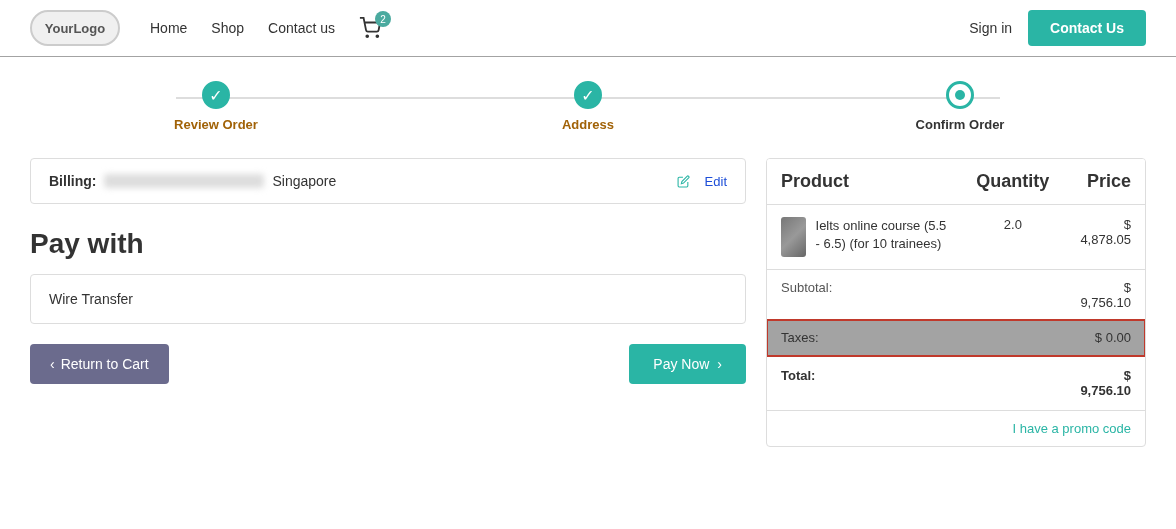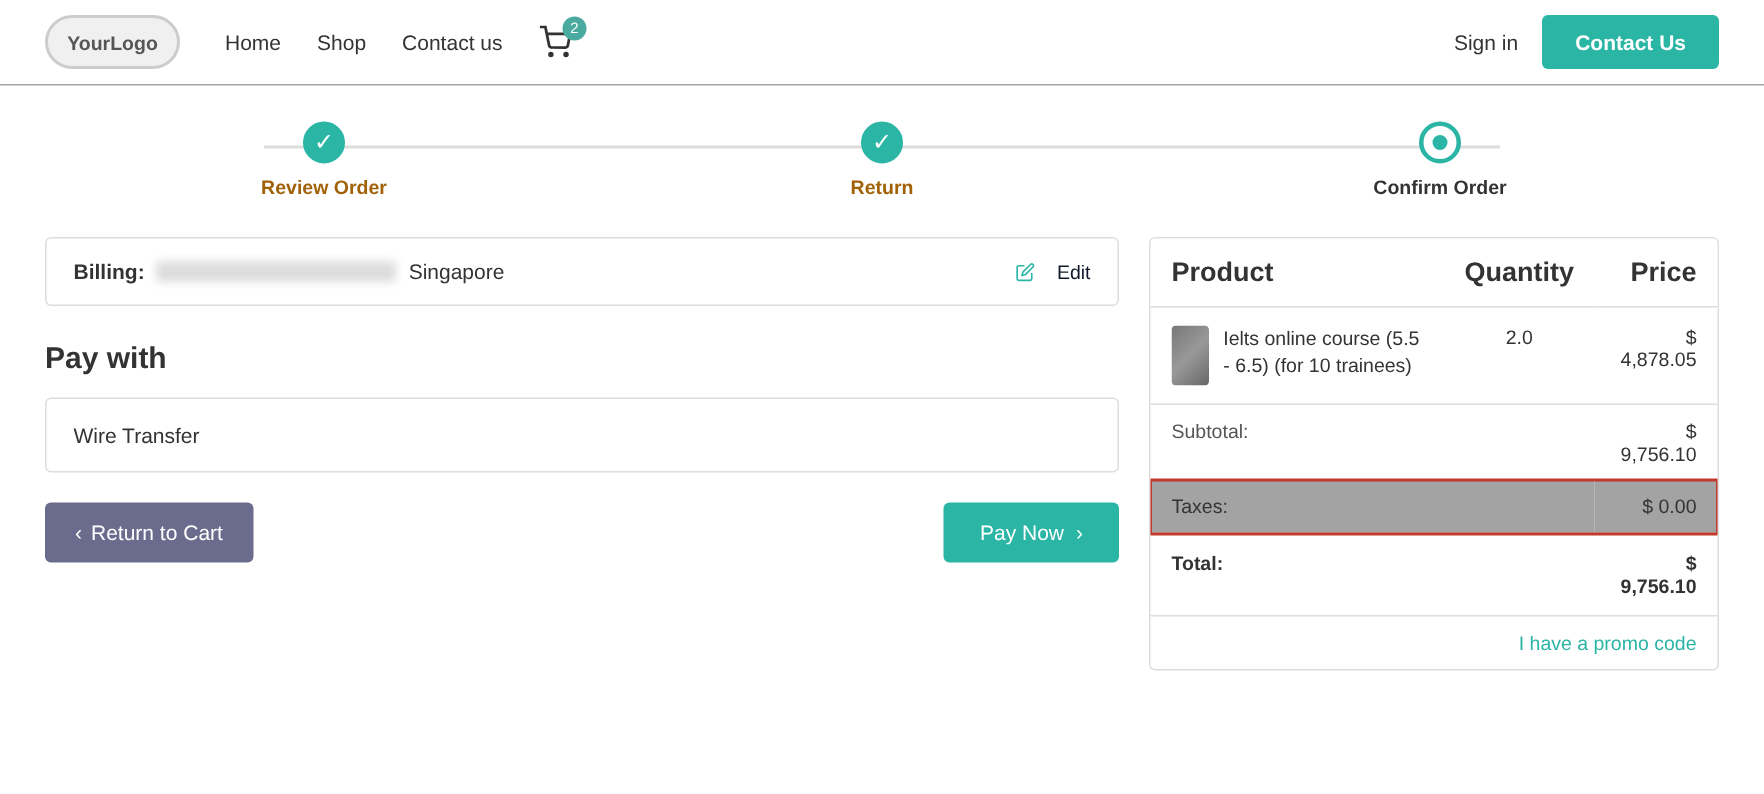--- a/index.html
+++ b/index.html
@@ -99,25 +99,25 @@
       display: flex; align-items: center; gap: 8px;
     }
     .blur-text {
       display: inline-block;
       width: 160px; height: 14px;
       background: #ddd;
       border-radius: 3px;
       filter: blur(3px);
     }
     .edit-link {
-      color: #0f172a; text-decoration: none; font-size: 13px;
+      color: #1d4ed8; text-decoration: none; font-size: 13px;
       display: flex; align-items: center; gap: 15px;
     }
 
-    .pay-with-title { font-size: 20px; color: #333; margin-bottom: 14px; }
+    .pay-with-title { font-size: 28px; color: #333; margin-bottom: 14px; }
 
     .payment-option {
       border: 1px solid #ddd;
       border-radius: 4px;
       padding: 16px 18px;
       font-size: 14px;
       color: #333;
       margin-bottom: 20px;
       background: #fff;
     }
@@ -213,21 +213,21 @@
   </div>
 </div>
 
 <div class="steps-bar">
   <div class="step">
     <div class="step-circle done">✓</div>
     <span class="step-label">Review Order</span>
   </div>
   <div class="step">
     <div class="step-circle done">✓</div>
-    <span class="step-label">Return</span>
+    <span class="step-label">Address</span>
   </div>
   <div class="step">
     <div class="step-circle active"></div>
     <span class="step-label dark">Confirm Order</span>
   </div>
 </div>
 
 <div class="main-content">
 
   <div class="left-panel">

